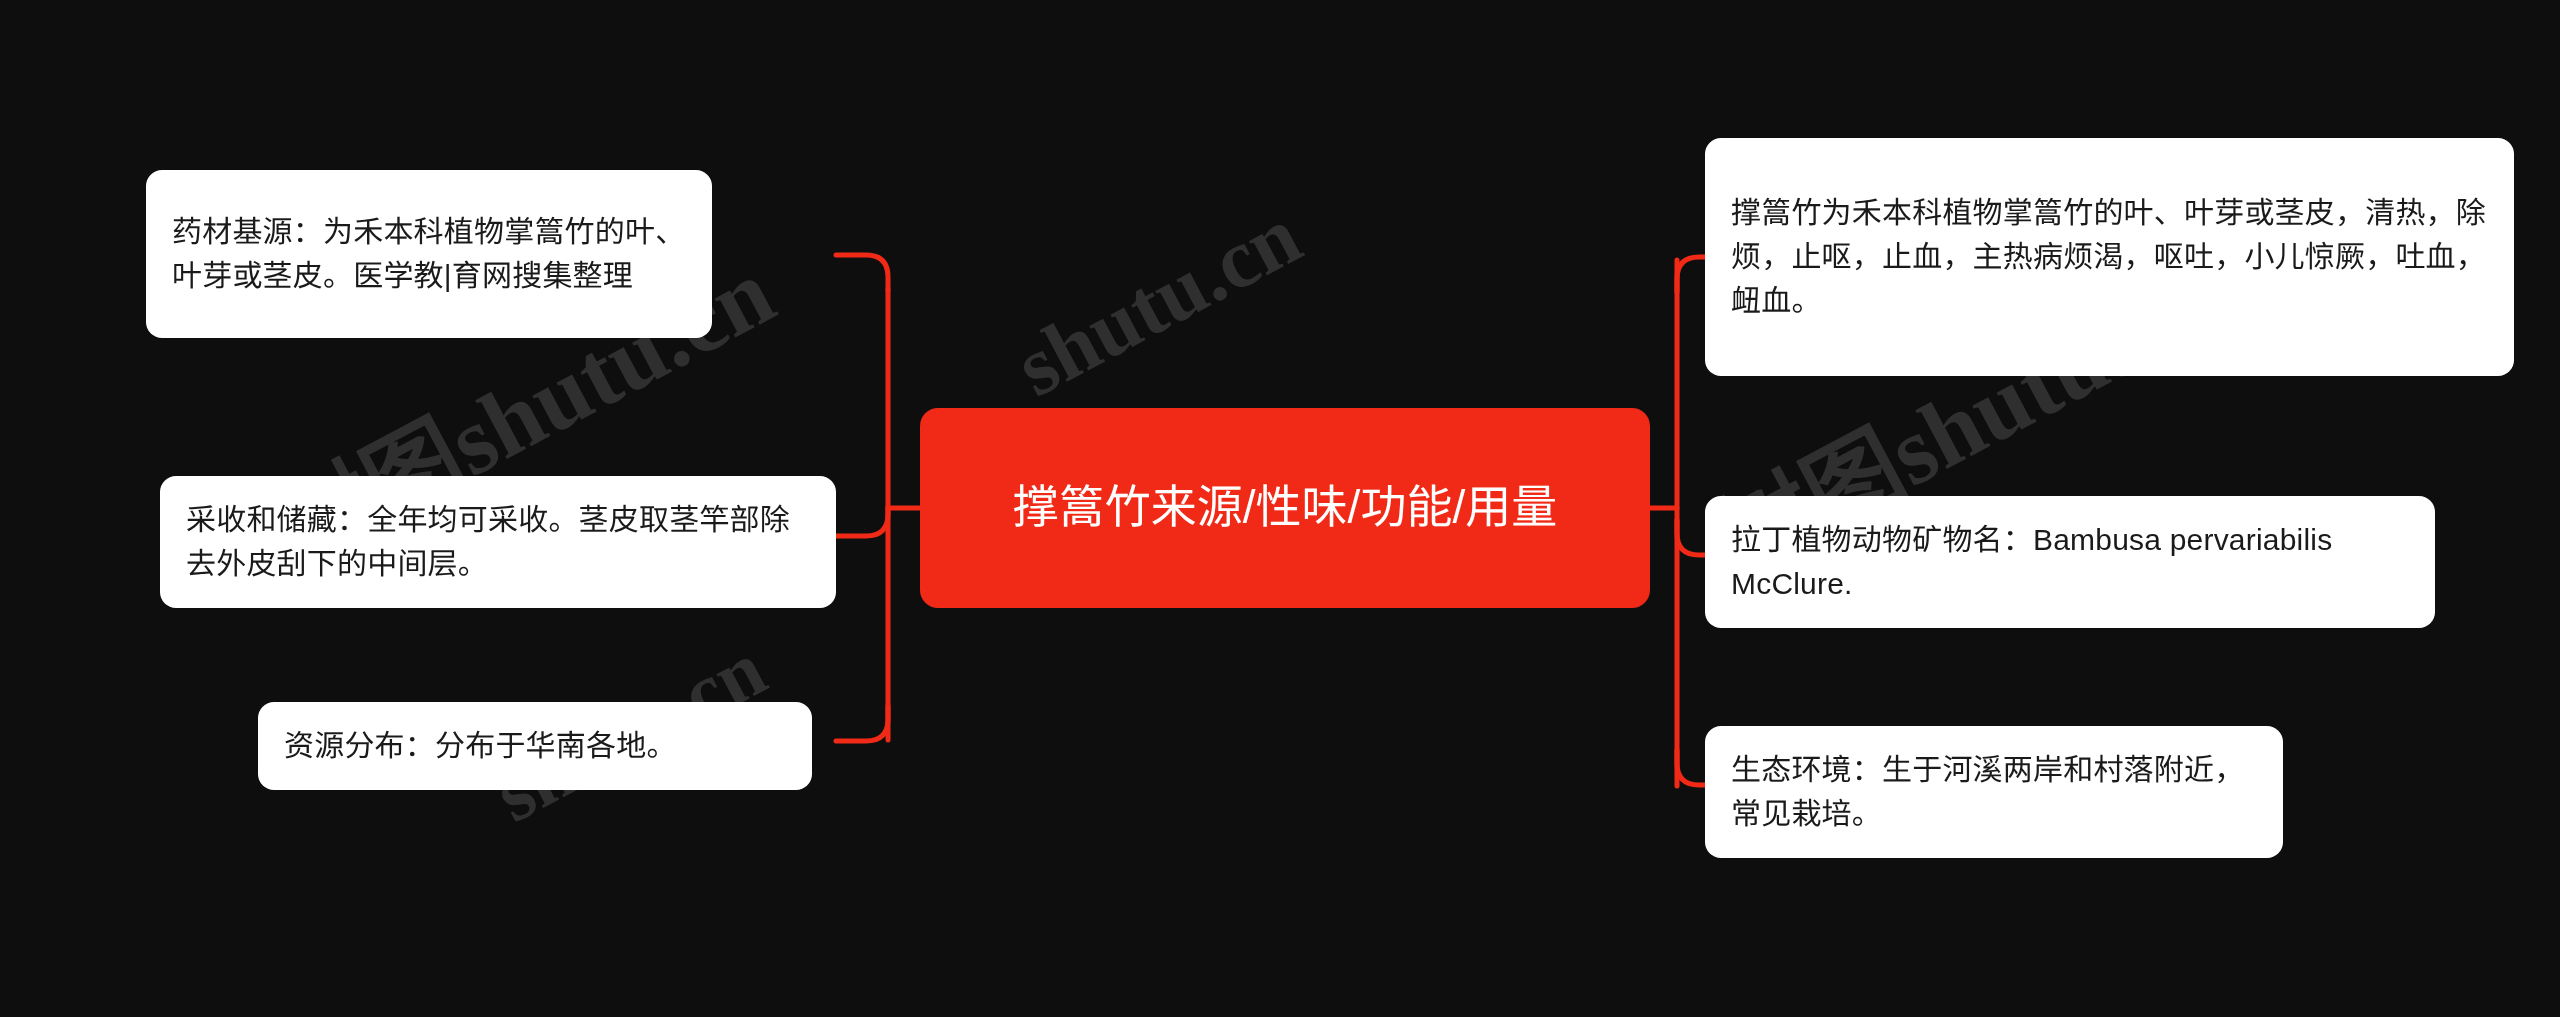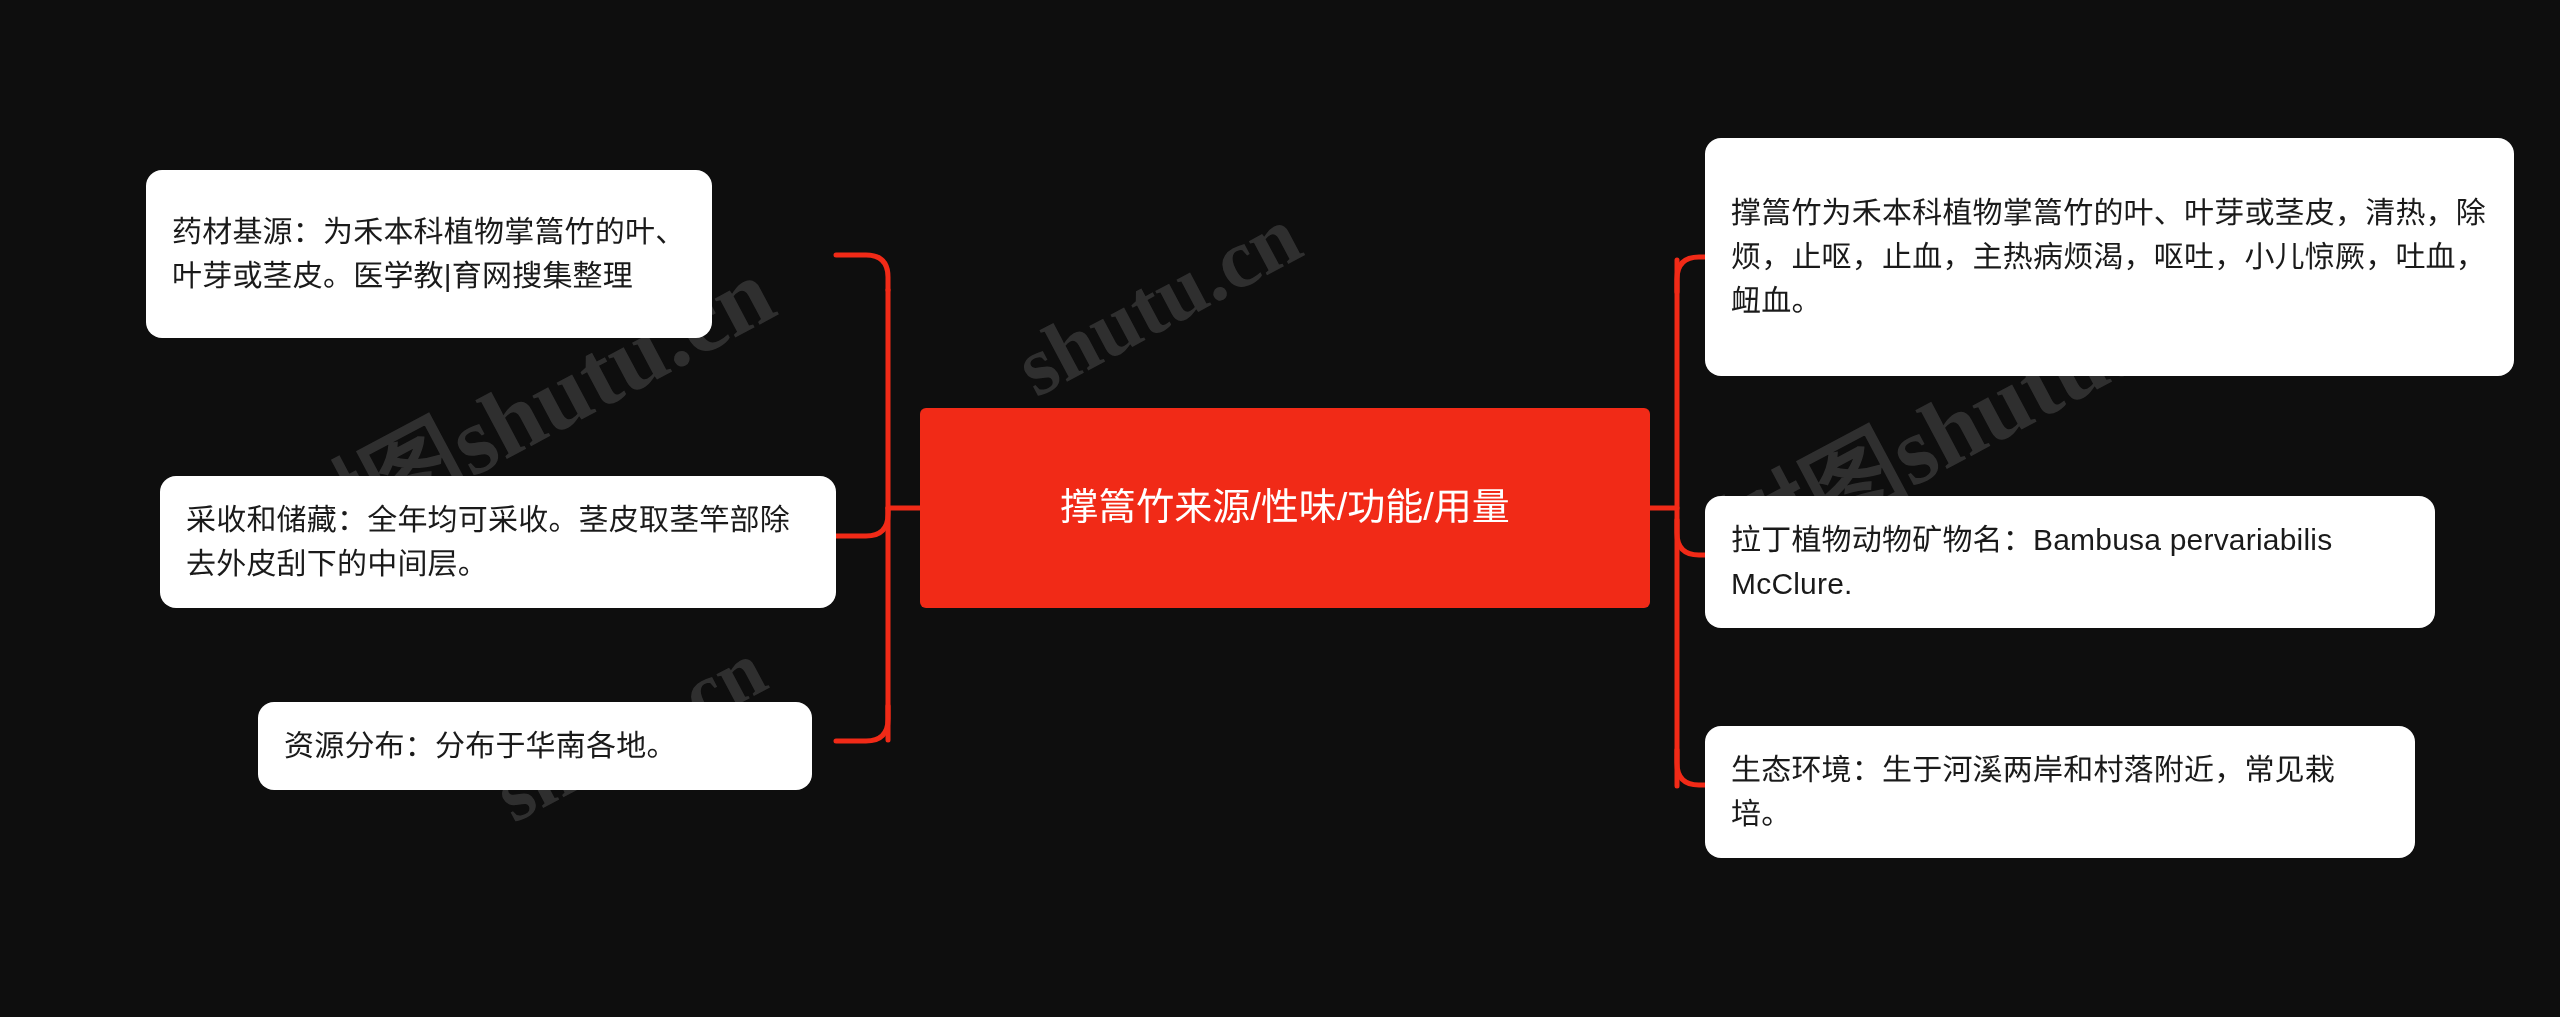--- a/index.html
+++ b/index.html
@@ -63,42 +63,42 @@
     font-size: 30px;
     line-height: 1.46;
     letter-spacing: 0.2px;
   }
   .node-root {
     background: #f12a17;
     color: #ffffff;
     justify-content: center;
     text-align: center;
     padding: 24px 30px;
-    font-size: 38px;
+    font-size: 46px;
     line-height: 1.42;
-    border-radius: 6px;
+    border-radius: 18px;
   }
   .node-text {
     display: block;
     width: 100%;
     word-break: break-word;
   }
 
   
   #node-left-0 { left: 146px; top: 170px;  width: 566px; min-height: 168px; }
   #node-left-1 { left: 160px; top: 476px;  width: 676px; min-height: 120px; }
   #node-left-2 { left: 258px; top: 702px;  width: 554px; min-height: 78px;  }
 
   
   #node-root   { left: 920px; top: 408px;  width: 730px; height: 200px; }
 
   
   #node-right-0 { left: 1705px; top: 138px; width: 809px; min-height: 238px; }
   #node-right-1 { left: 1705px; top: 496px; width: 730px; min-height: 118px; }
-  #node-right-2 { left: 1705px; top: 726px; width: 710px; min-height: 118px; }
+  #node-right-2 { left: 1705px; top: 726px; width: 578px; min-height: 118px; }
 </style>
 </head>
 <body>
 
 <div id="mindmap-canvas">
 
   <div class="watermark-layer">
     <div class="watermark" style="left:250px; top:470px; font-size:96px; transform:rotate(-28deg);">树图shutu.cn</div>
     <div class="watermark" style="left:1000px; top:330px; font-size:84px; transform:rotate(-28deg);">shutu.cn</div>
     <div class="watermark" style="left:1690px; top:480px; font-size:96px; transform:rotate(-28deg);">树图shutu.cn</div>

